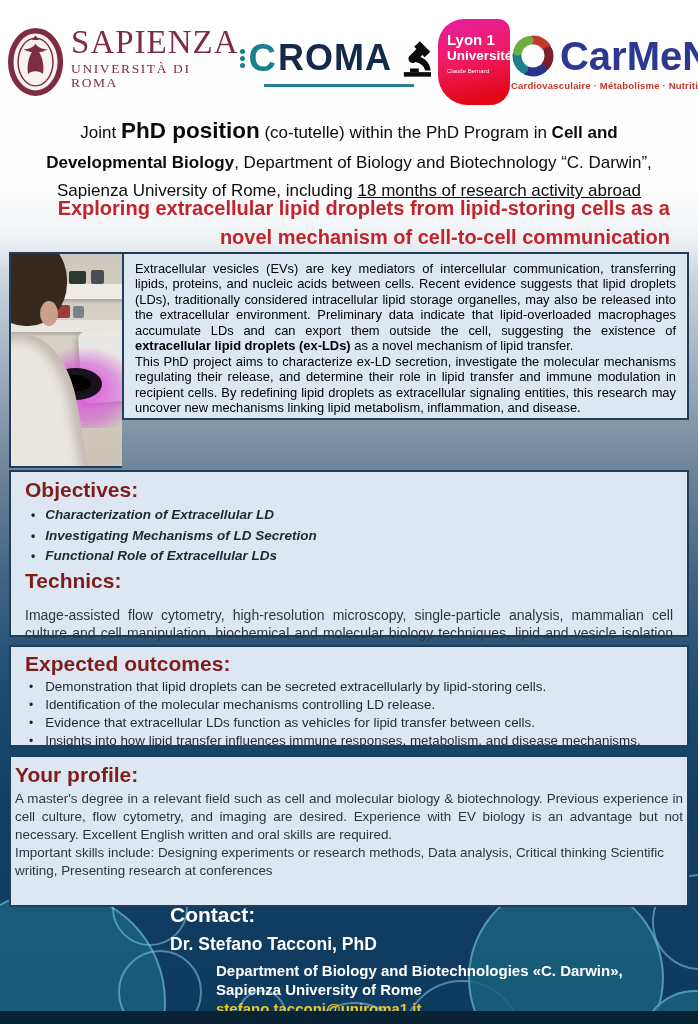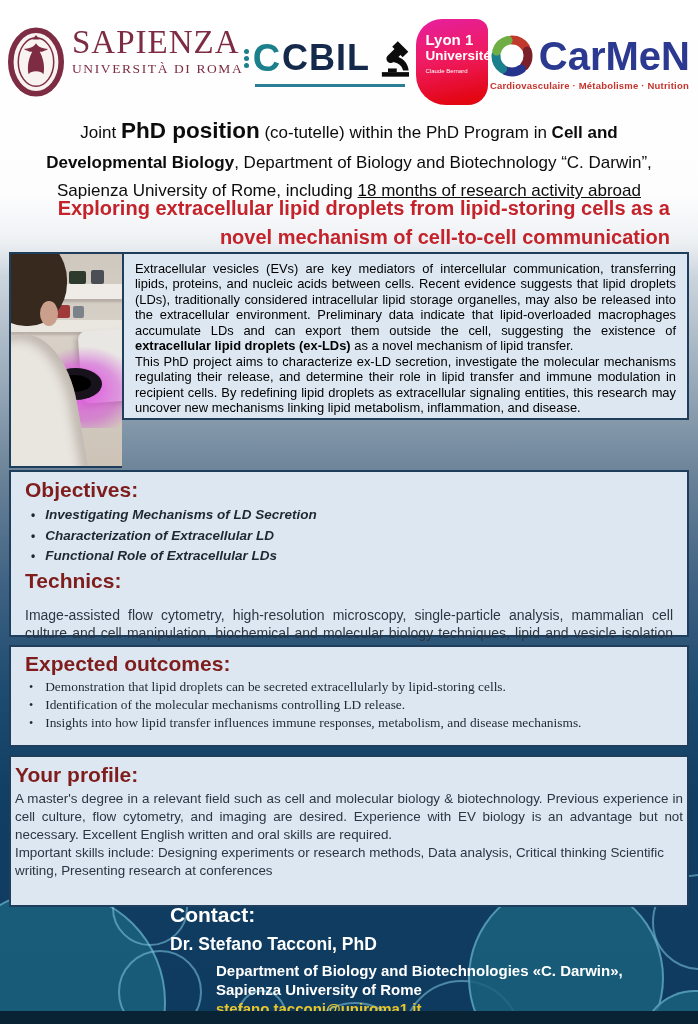--- a/index.html
+++ b/index.html
@@ -69,21 +69,21 @@
   .abstract-text p{margin:0;}
   .obj-box{top:470px; height:167px; padding:5px 14px;}
   .out-box{top:645px; height:102px; padding:4px 14px;}
   .prof-box{top:755px; height:152px; padding:5px 4px;}
   .sec-heading{font-size:21px; font-weight:bold; color:#7f1d1d; line-height:1.25;}
   ul.obj-list{list-style:none; margin:2px 0 2px 6px;}
   ul.obj-list li{font-size:13.5px; font-weight:bold; font-style:italic; line-height:1.5; color:#1d2833;}
   ul.obj-list li::before{content:"•"; font-style:normal; margin-right:10px; font-size:12px;}
   .tech-text{font-size:14px; line-height:1.3; text-align:justify; margin-top:12px;}
   ul.out-list{list-style:none; margin:1px 0 0 4px;}
-  ul.out-list li{font-size:13.4px; line-height:1.33; color:#1d2833;font-family:Liberation Serif, serif;}
+  ul.out-list li{font-size:13.4px; line-height:1.33; color:#1d2833;}
   ul.out-list li::before{content:"•"; margin-right:12px; font-size:12px;}
   .prof-p1{font-size:13.4px; line-height:1.34; text-align:justify; margin-top:2px;}
   .prof-p2{font-size:13.4px; line-height:1.34;}
   
   .bubbles{position:absolute; left:0; right:0; top:862px; height:162px; overflow:hidden;}
   .bubble{position:absolute; border-radius:50%; border:2px solid rgba(130,200,224,.55);}
   .bubble.fill{background:rgba(26,97,126,.85);}
   .footer-bar{position:absolute; left:0; right:0; bottom:0; height:13px; background:#0a2334;}
   .contact{position:absolute; left:170px; top:903px; color:#fff;}
   .contact-heading{font-size:21px; font-weight:bold;}
@@ -127,21 +127,21 @@
     </div>
 
     <div class="logo-ccbil">
       <div class="ccbil-row">
         <span class="ccbil-dots">
             <i></i>
             <i></i>
             <i></i>
           </span>
         <span class="ccbil-c">C</span>
-        <span class="ccbil-text">CBIL</span>
+        <span class="ccbil-text">ROMA</span>
         <svg class="microscope" viewBox="0 0 24 24" fill="#0c0c0c">
           <path d="M13.6 1.8 l-3.2 3.2 1.3 1.3 -3.9 3.9 a2.4 2.4 0 0 0 3.4 3.4 l3.9 -3.9 1.3 1.3 3.2 -3.2 z"></path>
           <path d="M10.2 13.6 c3.4 .4 5.8 2.2 6.4 4.9 h3.2 c-.4 -4.4 -3.9 -7.7 -8.4 -8.3 z"></path>
           <rect x="4.5" y="19.5" width="15.5" height="2.6"></rect>
           <rect x="8" y="17.4" width="5" height="2.2"></rect>
         </svg>
       </div>
       <div class="ccbil-underline"></div>
     </div>
 
@@ -194,33 +194,34 @@
     </div>
     <div class="abstract-text">
       <p><span>Extracellular vesicles (EVs) are key mediators of intercellular communication, transferring lipids, proteins, and nucleic acids between cells. Recent evidence suggests that lipid droplets (LDs), traditionally considered intracellular lipid storage organelles, may also be released into the extracellular environment. Preliminary data indicate that lipid-overloaded macrophages accumulate LDs and can export them outside the cell, suggesting the existence of </span><span class="t-bold">extracellular lipid droplets (ex-LDs)</span><span> as a novel mechanism of lipid transfer.</span></p>
       <p>This PhD project aims to characterize ex-LD secretion, investigate the molecular mechanisms regulating their release, and determine their role in lipid transfer and immune modulation in recipient cells. By redefining lipid droplets as extracellular signaling entities, this research may uncover new mechanisms linking lipid metabolism, inflammation, and disease.</p>
     </div>
   </div>
 
   <div class="section-box obj-box">
     <div class="sec-heading">Objectives:</div>
     <ul class="obj-list">
+      <li>Characterization of Extracellular LD</li>
       <li>Investigating Mechanisms of LD Secretion</li>
-      <li>Characterization of Extracellular LD</li>
       <li>Functional Role of Extracellular LDs</li>
     </ul>
     <div class="sec-heading">Technics:</div>
     <div class="tech-text">Image-assisted flow cytometry, high-resolution microscopy, single-particle analysis, mammalian cell culture and cell manipulation, biochemical and molecular biology techniques, lipid and vesicle isolation and characterization, fluorescence imaging, and data analysis</div>
   </div>
 
   <div class="section-box out-box">
     <div class="sec-heading">Expected outcomes:</div>
     <ul class="out-list">
       <li>Demonstration that lipid droplets can be secreted extracellularly by lipid-storing cells.</li>
       <li>Identification of the molecular mechanisms controlling LD release.</li>
+      <li>Evidence that extracellular LDs function as vehicles for lipid transfer between cells.</li>
       <li>Insights into how lipid transfer influences immune responses, metabolism, and disease mechanisms.</li>
     </ul>
   </div>
 
   <div class="section-box prof-box">
     <div class="sec-heading">Your profile:</div>
     <div class="prof-p1">A master's degree in a relevant field such as cell and molecular biology &amp; biotechnology. Previous experience in cell culture, flow cytometry, and imaging are desired. Experience with EV biology is an advantage but not necessary. Excellent English written and oral skills are required.</div>
     <div class="prof-p2">Important skills include: Designing experiments or research methods, Data analysis, Critical thinking Scientific writing, Presenting research at conferences</div>
   </div>
 

